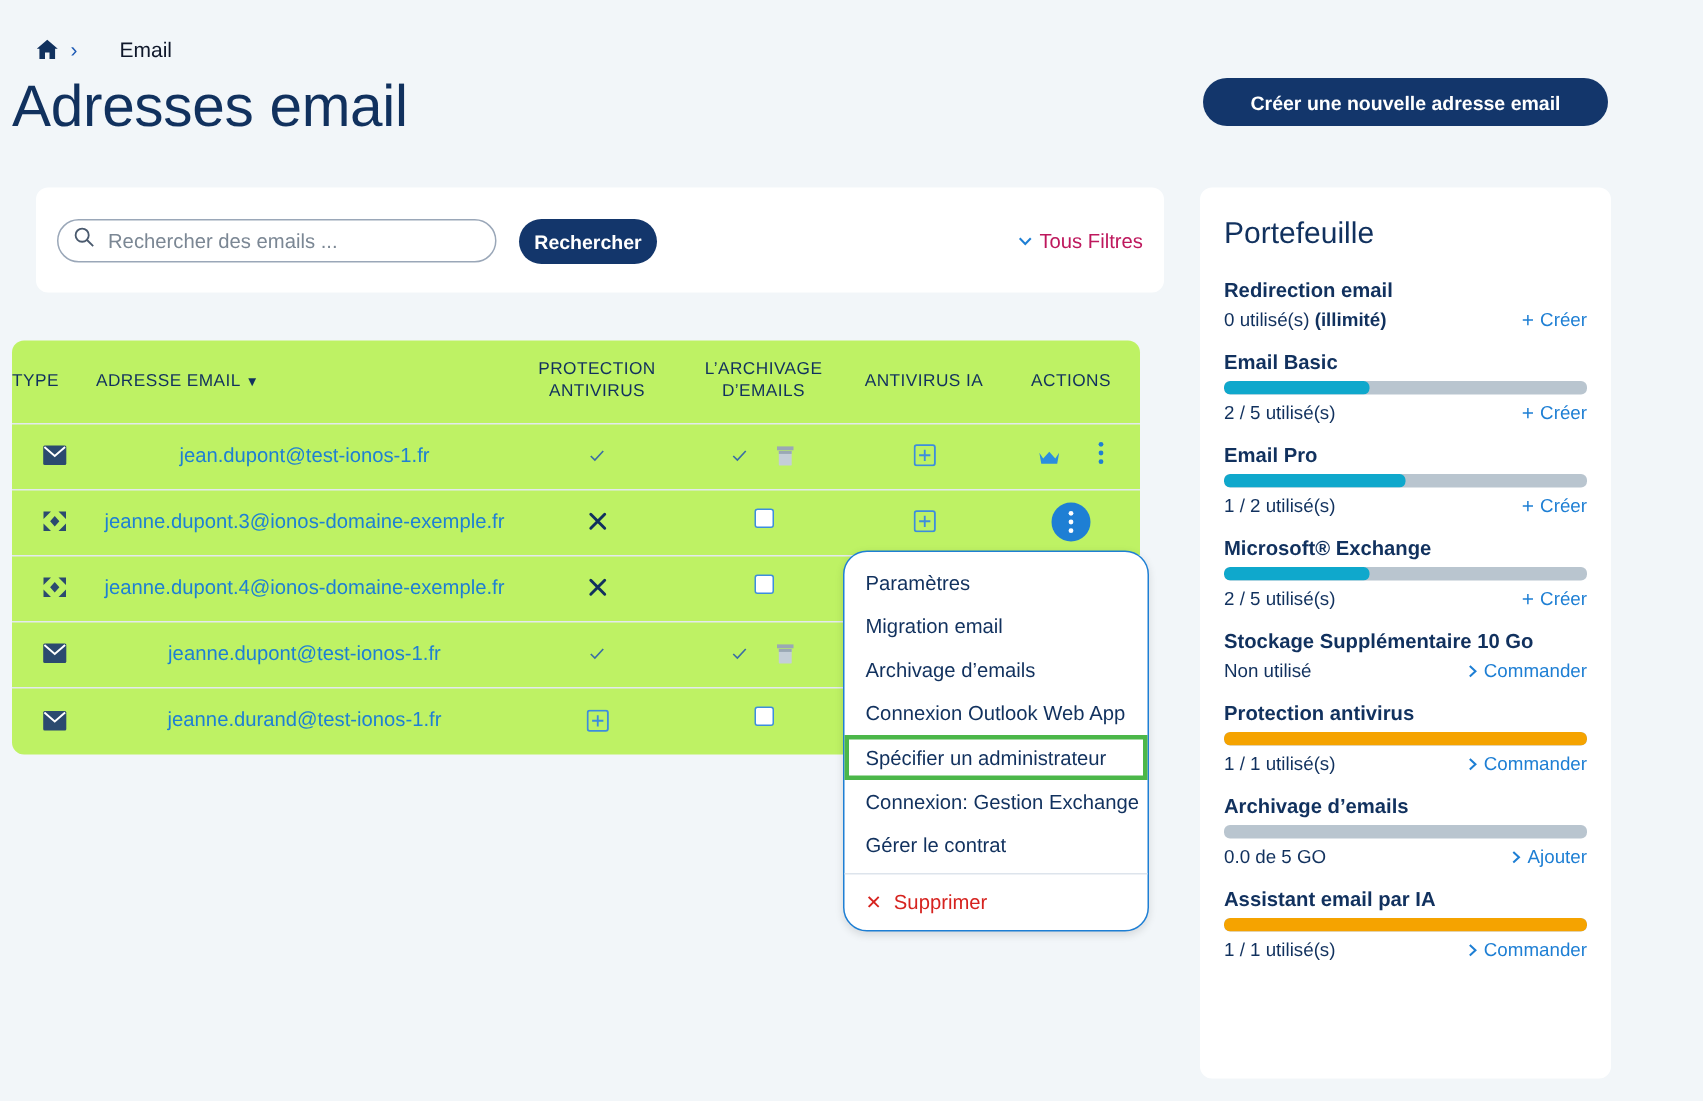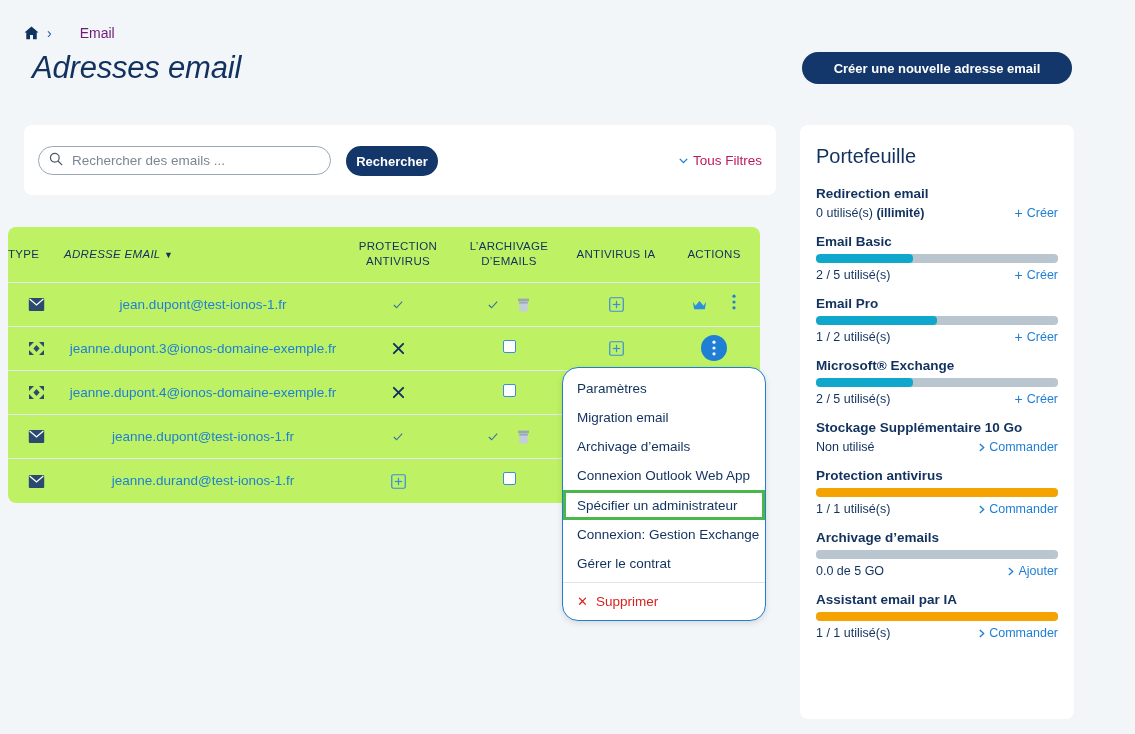--- a/index.html
+++ b/index.html
@@ -14,28 +14,27 @@
   }
 
   
   .breadcrumb {
     position: absolute; left: 24px; top: 25px;
     display: flex; align-items: center; gap: 8px;
     font-size: 14px;
   }
   .home-icon { display:block; width:15px; height:14px; }
   .crumb-sep { color:#1f5bb5; font-size:14px; line-height:1; }
-  .crumb-link { color:#701a75; font-size:14px;padding-left:20px; }
+  .crumb-link { color:#0f172a; font-size:14px;padding-left:20px; }
 
   
   .page-title {
-    position: absolute; left: 32px; top: 50px;
-    font-size: 31px; font-weight: 400; color: #11315e;
+    position: absolute; left: 8px; top: 50px;
+    font-size: 39px; font-weight: 400; color: #11315e;
     letter-spacing: -0.2px;
-    font-style: italic;
   }
 
   
   .create-btn {
     position: absolute; right: 63px; top: 52px;
     width: 270px; height: 32px;
     background: #13366b; color: #fff;
     border: none; border-radius: 16px;
     font-family: "Liberation Sans", sans-serif;
     font-size: 13px; font-weight: bold;
@@ -83,21 +82,21 @@
     background: #bef264; border-radius: 8px;
   }
   table.email-table { width:100%; border-collapse: collapse; }
   table.email-table th {
     font-size: 11.5px; font-weight: 400; color: #11315e;
     letter-spacing: 0.3px; padding: 0; vertical-align: middle;
     height: 55px;
   }
   .th-inner { line-height: 1.35; }
   th.col-type { width: 56px; text-align: left; padding-left: 14px; }
-  th.col-addr { text-align: left; font-style: italic; }
+  th.col-addr { text-align: left; }
   th.col-av   { width: 112px; }
   th.col-arch { width: 110px; }
   th.col-ai   { width: 104px; }
   th.col-act  { width: 92px; }
   table.email-table tbody tr { border-top: 1px solid #e3e9ef; height: 44px; }
   table.email-table td { padding: 0; text-align: center; vertical-align: middle; height: 44px; }
   td.cell-type { padding-left: 14px; text-align: left; }
   td.cell-addr { text-align: left; }
   .email-link { color: #1e7fd4; font-size: 13.5px; text-decoration: none; cursor: pointer; }
   .type-icon { width: 17px; height: 15px; display: inline-block; vertical-align: middle; }

